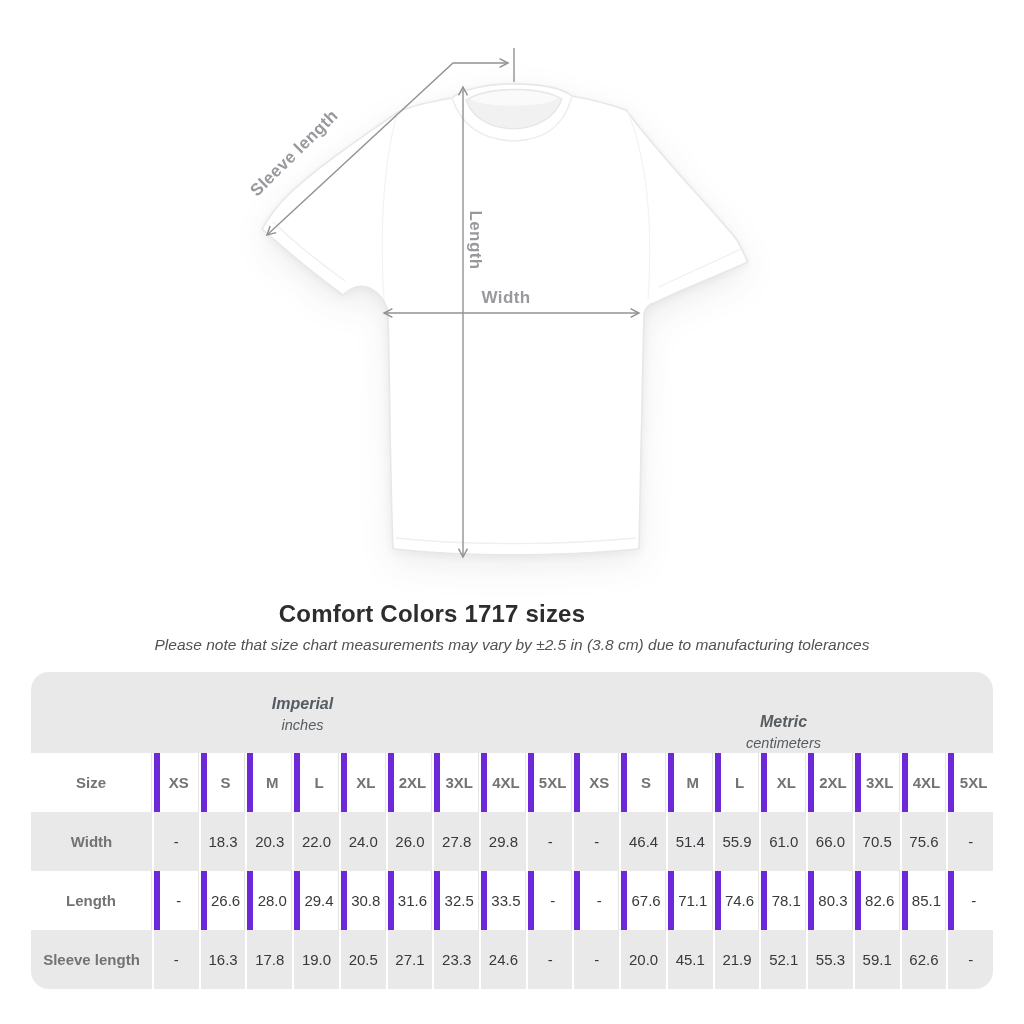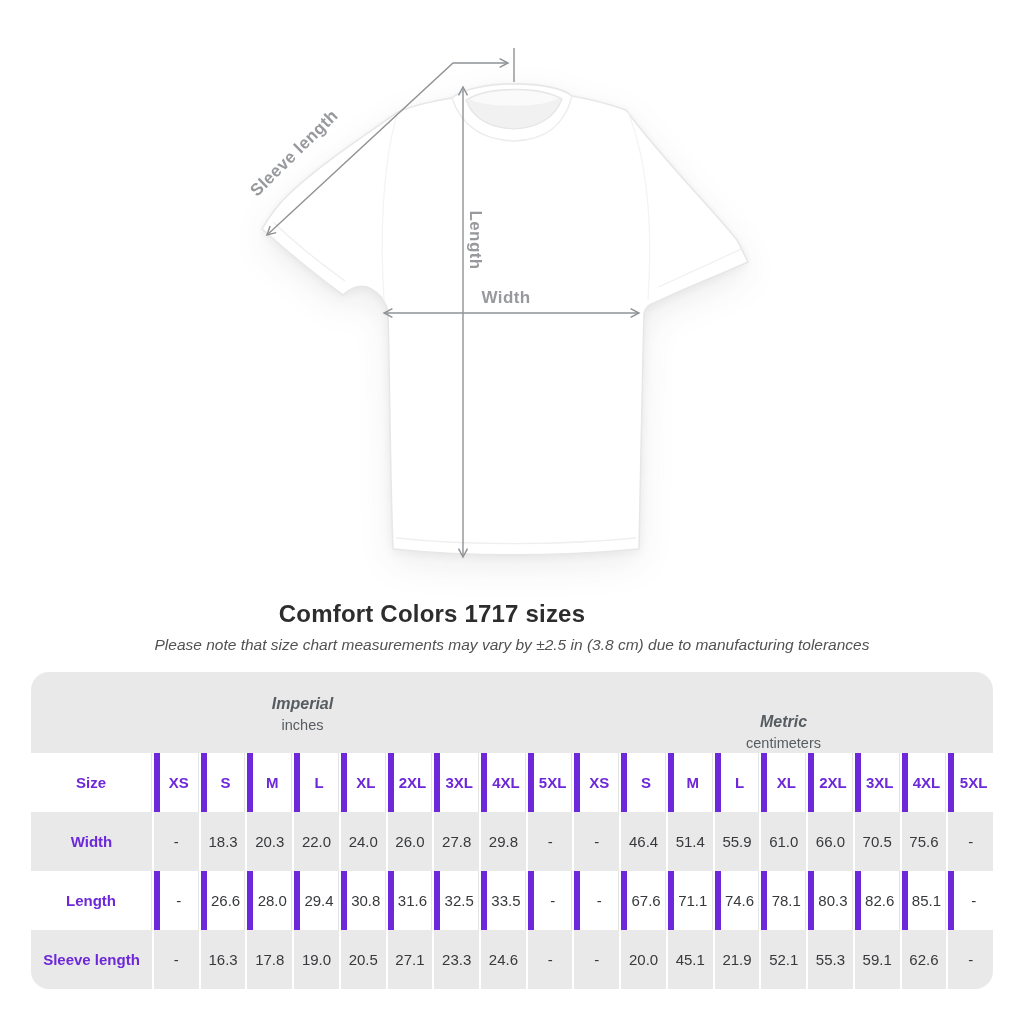--- a/index.html
+++ b/index.html
@@ -21,24 +21,24 @@
     position:absolute;top:636px;left:0;width:1024px;text-align:center;
     font-size:15.5px;font-style:italic;color:#525252;
   }
   
   .size-table{position:absolute;top:672px;left:31px;width:962px;}
   .band{height:81px;background:#e9e9e9;border-radius:18px 18px 0 0;display:flex;}
   .band-group{display:flex;flex-direction:column;align-items:center;justify-content:center;gap:4px;padding-top:2px;}
   .band-group.left{width:543px;}
   .band-group.right{flex:1;margin-top:36px;}
   .band-name{font-size:16px;font-weight:bold;font-style:italic;color:#565c61;}
-  .band-unit{font-size:14.5px;color:#565c61;}
+  .band-unit{font-size:14.5px;font-style:italic;color:#565c61;}
   .t-row{display:grid;grid-template-columns:121px repeat(18,1fr);column-gap:2px;height:59px;}
   .cell{display:flex;align-items:center;justify-content:center;font-size:15px;color:#37393c;}
-  .cell.hdr{font-weight:bold;color:#6d28d9;}
+  .cell.hdr{font-weight:bold;color:#737373;}
   .t-row.white .cell{background:#ffffff;border-left:6px solid #6d28d9;border-right:1px solid #e4e4e4;}
   .t-row.white .cell:first-child{border-left:none;}
   .t-row.white .cell:last-child{border-right:none;}
   .t-row.gray .cell{background:#e9e9e9;}
   .t-row:last-child .cell:first-child{border-bottom-left-radius:18px;}
   .t-row:last-child .cell:last-child{border-bottom-right-radius:18px;}
 </style>
 </head>
 <body>
 

